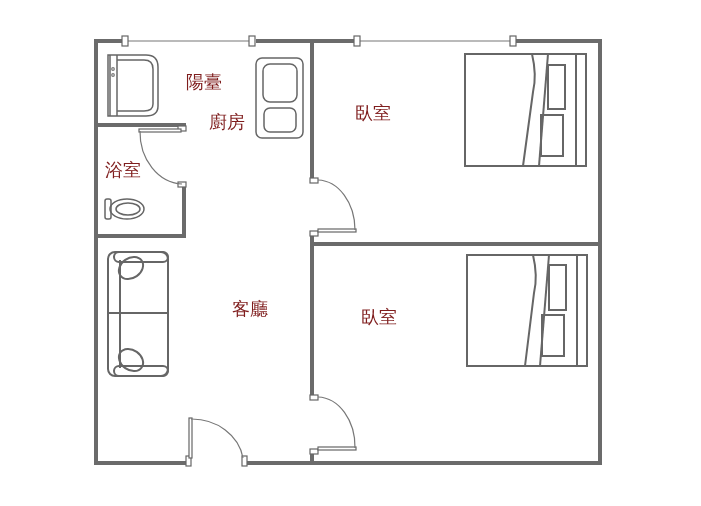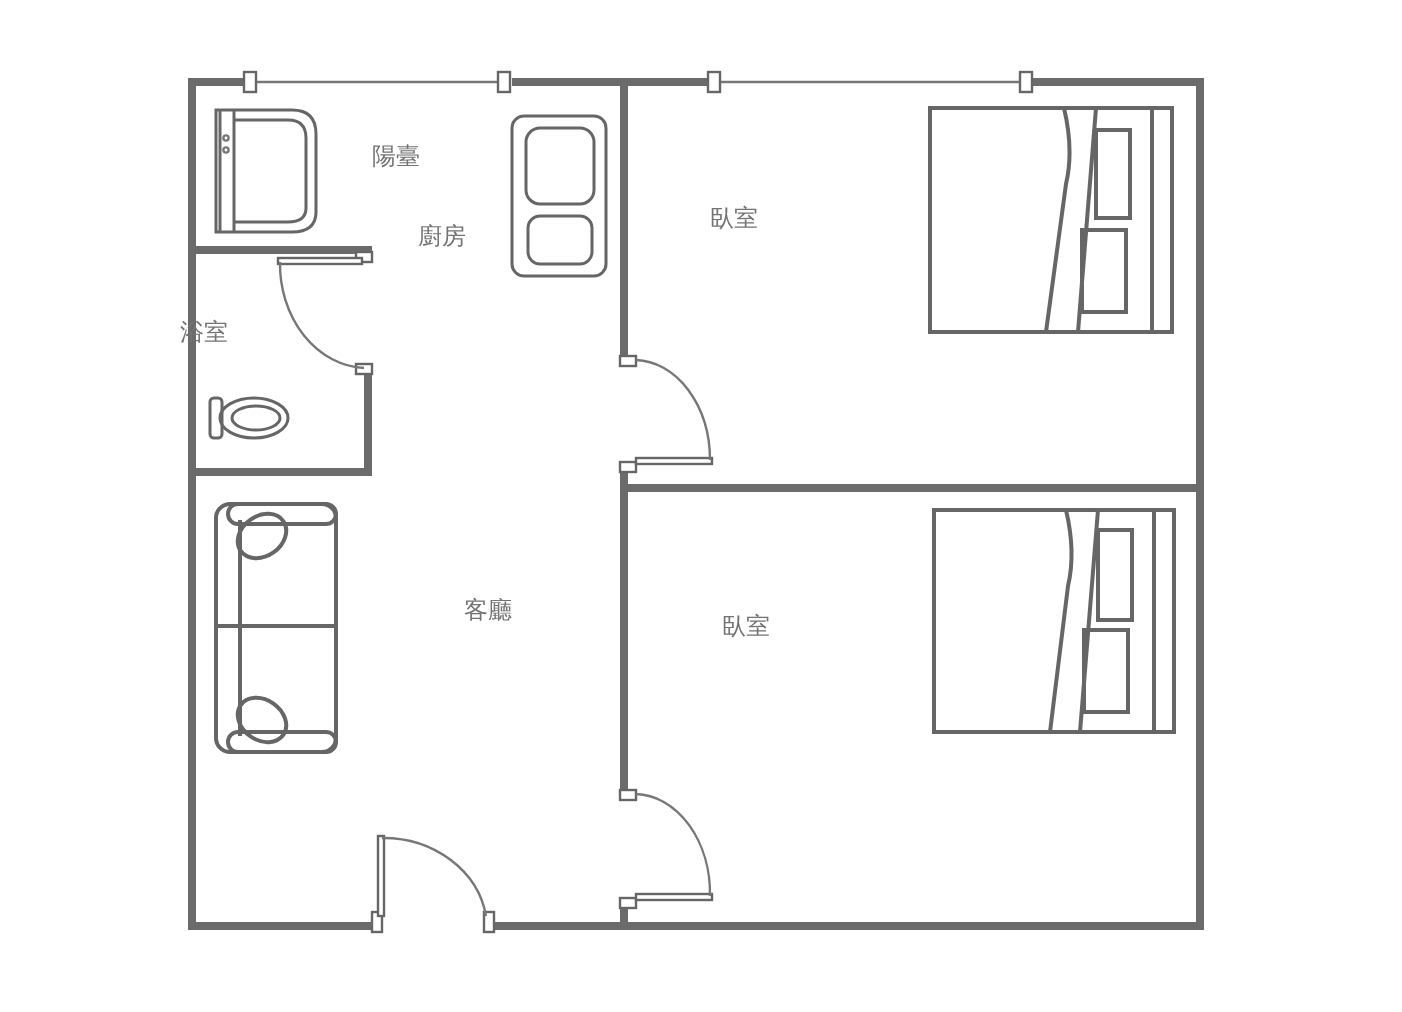--- a/index.html
+++ b/index.html
@@ -3,21 +3,21 @@
 <meta charset="utf-8">
 <style>
   html, body { margin: 0; padding: 0; background: #ffffff; }
   body { width: 701px; height: 506px; overflow: hidden; position: relative; font-family: "DejaVu Sans", sans-serif; }
   svg { position: absolute; left: 0; top: 0; }
   .wall { stroke: #6b6b6b; stroke-width: 4; fill: none; stroke-linecap: square; }
   .thin { stroke: #777; stroke-width: 1.2; fill: none; }
   .furn { stroke: #666; stroke-width: 2; fill: none; }
   .furn-thin { stroke: #666; stroke-width: 1.5; fill: none; }
   .jamb { fill: #fff; stroke: #666; stroke-width: 1.2; }
-  .label { position: absolute; font-size: 12px; color: #737373; white-space: nowrap; }
+  .label { position: absolute; font-size: 18px; color: #7f1d1d; white-space: nowrap; }
 </style>
 </head>
 <body>
 
 <svg width="701" height="506" viewBox="0 0 701 506">
 
   <g>
     <line class="wall" x1="96" y1="41" x2="120" y2="41"></line>
     <line class="wall" x1="96" y1="41" x2="96" y2="463"></line>
     <line class="wall" x1="96" y1="463" x2="186" y2="463"></line>
@@ -128,16 +128,16 @@
     <line class="furn" x1="577" y1="255" x2="577" y2="366"></line>
     <path class="furn" d="M533 255 Q538 276 534 293 L525 366"></path>
     <path class="furn" d="M549 255 L540 366"></path>
     <rect class="furn" x="549" y="265" width="17" height="45"></rect>
     <rect class="furn" x="542" y="315" width="22" height="41"></rect>
   </g>
 </svg>
 
 <span class="label" style="left:186px; top:70px;">陽臺</span>
 <span class="label" style="left:209px; top:110px;font-family:Liberation Mono, monospace;">廚房</span>
-<span class="label" style="left:90px; top:158px;">浴室</span>
+<span class="label" style="left:105px; top:158px;">浴室</span>
 <span class="label" style="left:232px; top:297px;">客廳</span>
 <span class="label" style="left:355px; top:101px;">臥室</span>
 <span class="label" style="left:361px; top:305px;">臥室</span>
 
 </body></html>

